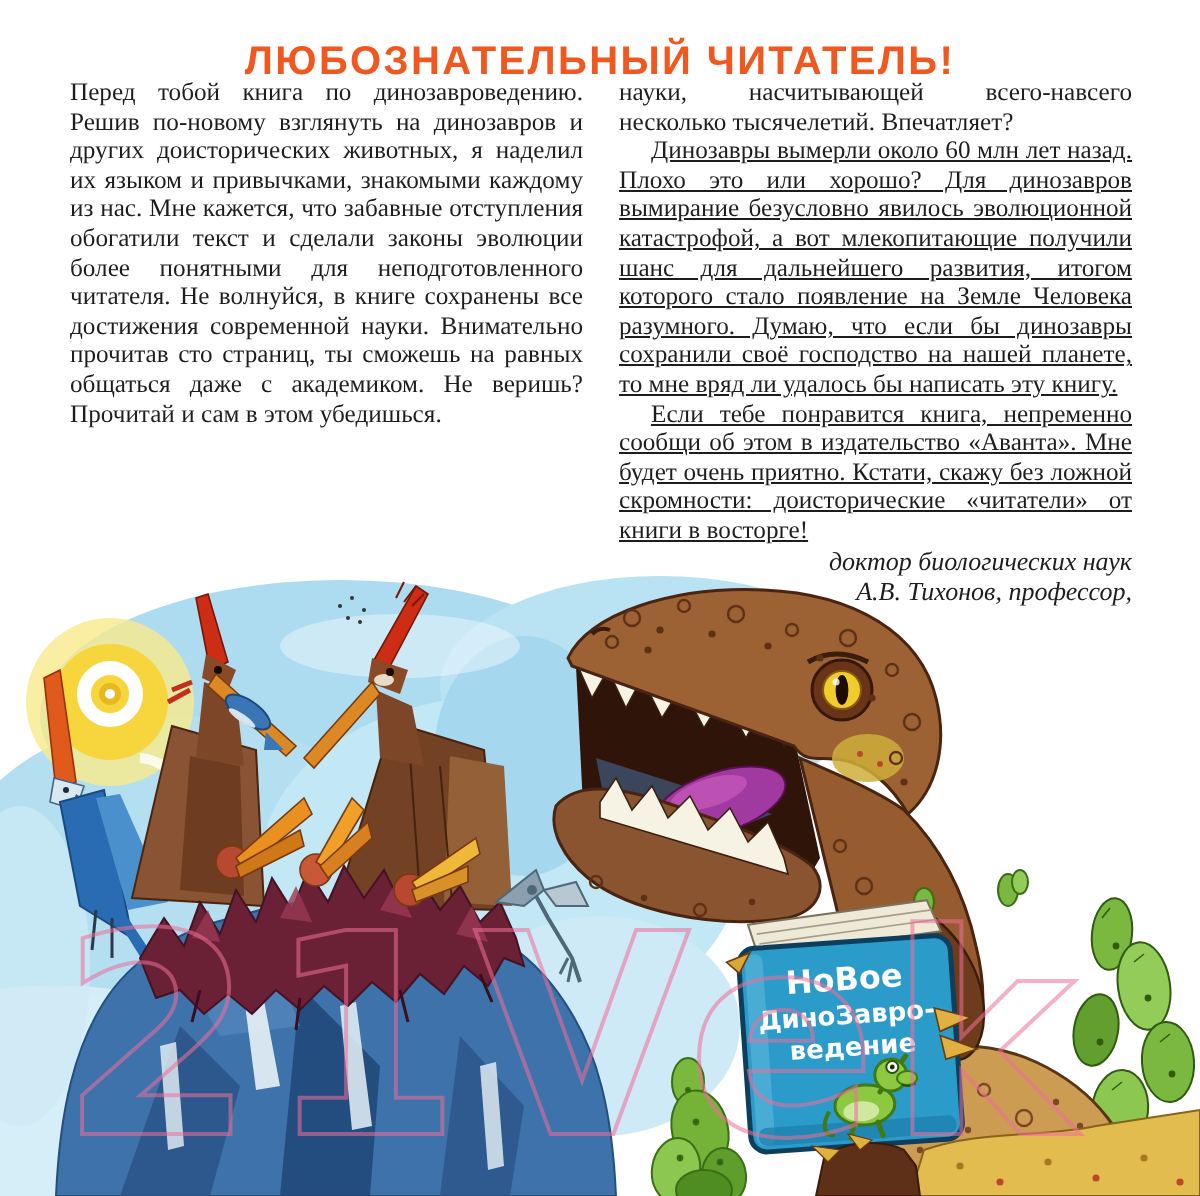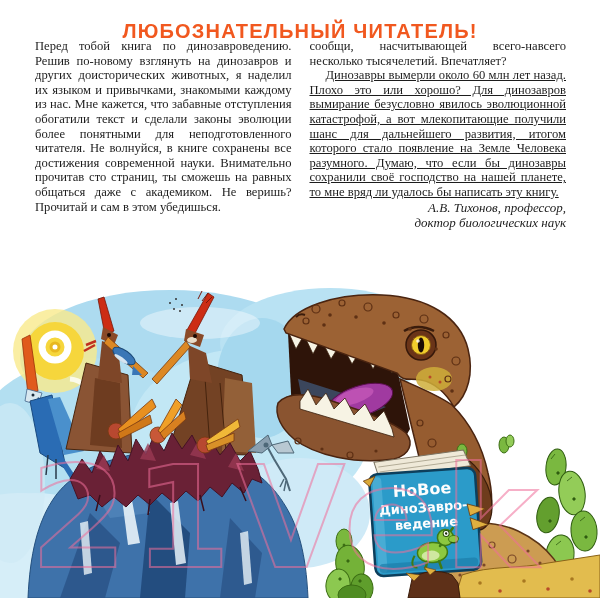--- a/index.html
+++ b/index.html
@@ -22,24 +22,25 @@
 
 <div class="page">
 
   <div class="title">ЛЮБОЗНАТЕЛЬНЫЙ ЧИТАТЕЛЬ!</div>
 
   <div class="cols">
     <div class="col">
       <p>Перед тобой книга по динозавроведению. Решив по-новому взглянуть на динозавров и других доисторических животных, я наделил их языком и привычками, знакомыми каждому из нас. Мне кажется, что забавные отступления обогатили текст и сделали законы эволюции более понятными для неподготовленного читателя. Не волнуйся, в книге сохранены все достижения современной науки. Внимательно прочитав сто страниц, ты сможешь на равных общаться даже с академиком. Не веришь? Прочитай и сам в этом убедишься.</p>
     </div>
     <div class="col">
-      <p>сообщи, насчитывающей всего-навсего несколько тысячелетий. Впечатляет?</p>
+      <p>науки, насчитывающей всего-навсего несколько тысячелетий. Впечатляет?</p>
       <p class="ind">Динозавры вымерли около 60 млн лет назад. Плохо это или хорошо? Для динозавров вымирание безусловно явилось эволюционной катастрофой, а вот млекопитающие получили шанс для дальнейшего развития, итогом которого стало появление на Земле Человека разумного. Думаю, что если бы динозавры сохранили своё господство на нашей планете, то мне вряд ли удалось бы написать эту книгу.</p>
+      <p class="ind">Если тебе понравится книга, непременно сообщи об этом в издательство «Аванта». Мне будет очень приятно. Кстати, скажу без ложной скромности: доисторические «читатели» от книги в восторге!</p>
+      <p class="sig">доктор биологических наук</p>
       <p class="sig">А.В. Тихонов, профессор,</p>
-      <p class="sig">доктор биологических наук</p>
     </div>
   </div>
 
   <svg class="illo" width="600" height="315" viewBox="0 0 600 315">
 
     <g>
       <ellipse cx="170" cy="75" rx="150" ry="68" fill="#addbf0"></ellipse>
       <ellipse cx="330" cy="60" rx="110" ry="55" fill="#b9e2f3"></ellipse>
       <ellipse cx="90" cy="170" rx="120" ry="95" fill="#b3dff1"></ellipse>
       <ellipse cx="250" cy="150" rx="120" ry="85" fill="#c2e7f5"></ellipse>

